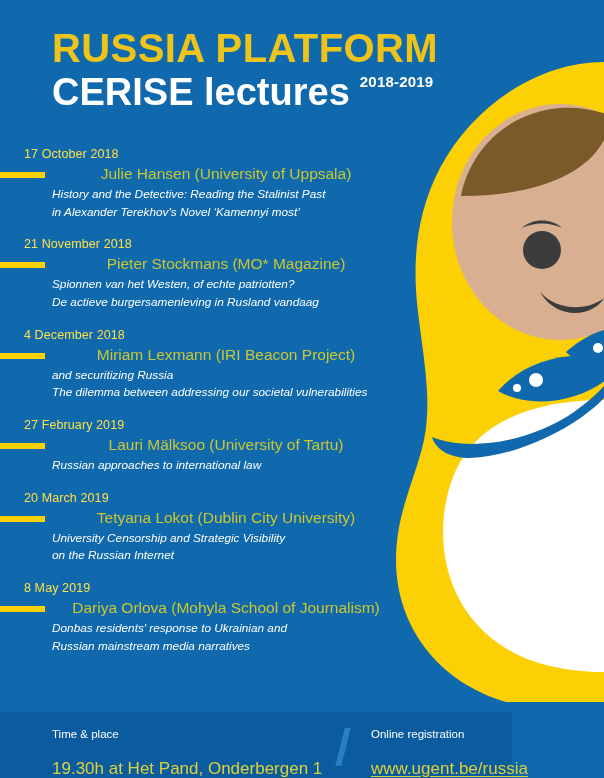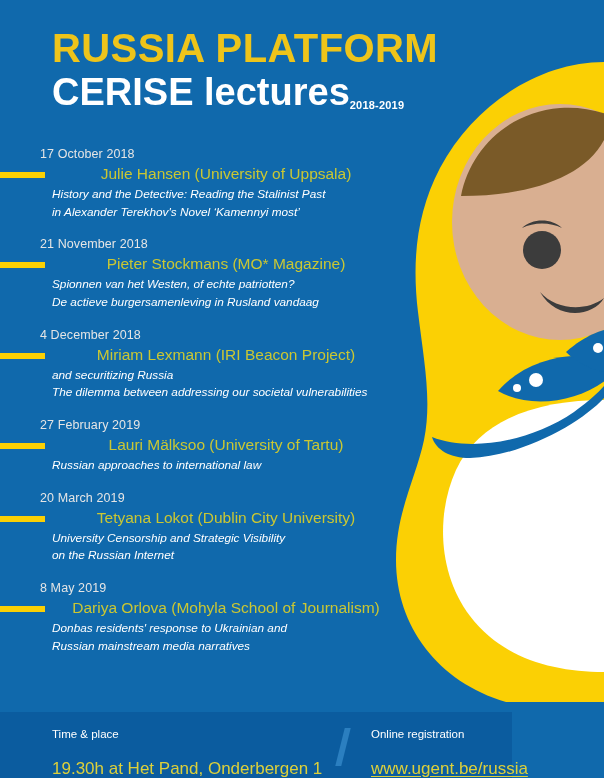--- a/index.html
+++ b/index.html
@@ -36,54 +36,55 @@
   #title-main {
     font-size: 40px;
     font-weight: bold;
     letter-spacing: 0.4px;
     color: #eec41a;
     line-height: 1.02;
     white-space: nowrap;
   }
   #subtitle-row {
     display: flex;
-    align-items: flex-end;
+    align-items: flex-start;
     margin-top: 4px;
   }
   #title-sub {
     font-size: 38px;
     font-weight: bold;
     color: #ffffff;
     line-height: 1.0;
     white-space: nowrap;
   }
   #title-years {
-    font-size: 11px;
+    font-size: 15px;
     font-weight: bold;
     color: #ffffff;
+    margin-left: 10px;
     letter-spacing: 0.2px;
     white-space: nowrap;
   }
 
   
   #lecture-list {
     position: absolute;
     left: 0;
     top: 146px;
     width: 400px;
     z-index: 5;
   }
   .lecture-item {
     position: relative;
     margin-bottom: 16px;
   }
   .lecture-date {
-    margin-left: 40px;
+    margin-left: 24px;
     font-size: 12.5px;
-    color: #e5e5e5;
+    color: #fde047;
     line-height: 1.35;
     letter-spacing: 0.1px;
   }
   .speaker-row {
     position: relative;
     height: 21px;
     margin-top: 1px;
     text-align: center;
   }
   .dash {

